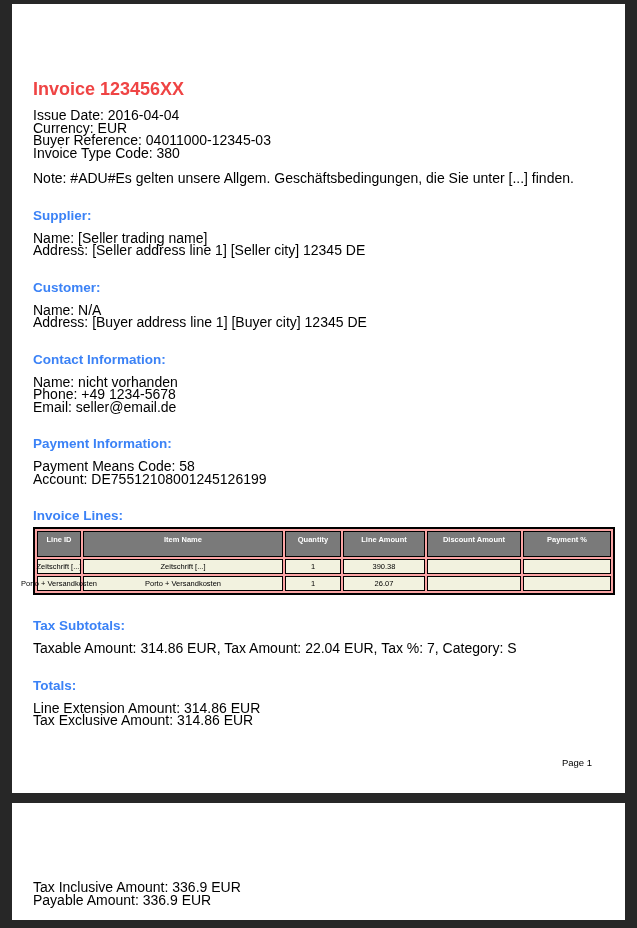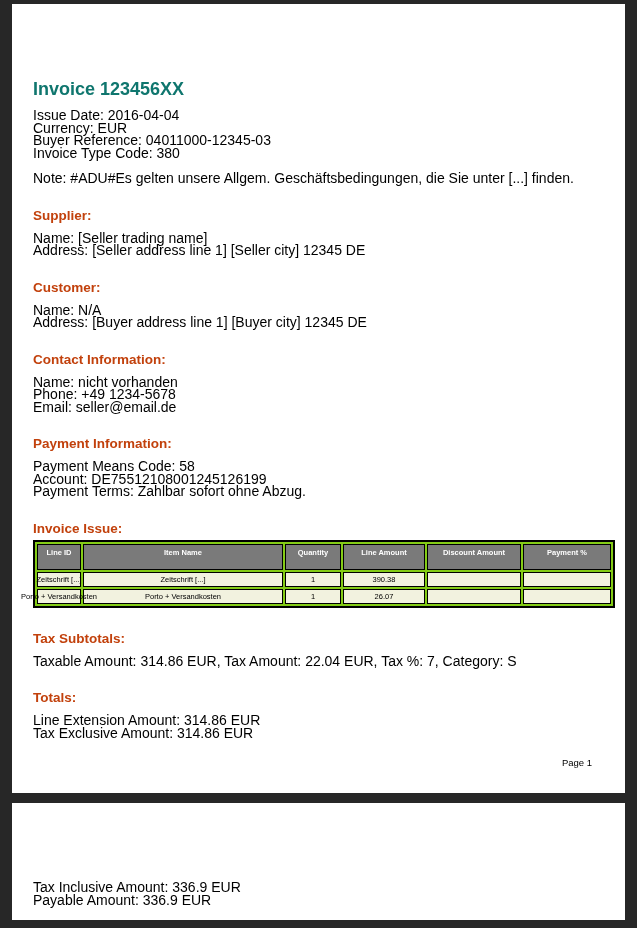--- a/index.html
+++ b/index.html
@@ -32,44 +32,44 @@
   .content2 {
     box-sizing: border-box;
     padding: 78px 21px 0 21px;
     color: #000;
   }
   h1 {
     margin: 0 0 10px 0;
     font-size: 18px;
     line-height: 19px;
     font-weight: bold;
-    color: #0f766e;
+    color: #ef4444;
   }
   h2 {
     margin: 24px 0 9px 0;
     font-size: 13.5px;
     line-height: 14px;
     font-weight: bold;
-    color: #c2410c;
+    color: #3b82f6;
   }
   h2.tight { margin-bottom: 4px; }
   .body-text p {
     margin: 0;
     font-size: 14px;
     line-height: 12.5px;
     color: #000;
   }
   p.note { margin-top: 13px; }
   table.lines {
     width: 582px;
     table-layout: fixed;
     border-collapse: separate;
     border-spacing: 2px;
     border: 2px solid #000;
-    background: #84cc16;
+    background: #fca5a5;
   }
   table.lines th {
     background: #7a7a7a;
     color: #ffffff;
     border: 1px solid #000;
     font-size: 7.5px;
     font-weight: bold;
     text-align: center;
     vertical-align: top;
     padding: 3px 1px 0 1px;
@@ -142,24 +142,23 @@
       <div class="body-text">
         <p>Name: nicht vorhanden</p>
         <p>Phone: +49 1234-5678</p>
         <p>Email: seller@email.de</p>
       </div>
 
       <h2>Payment Information:</h2>
       <div class="body-text">
         <p>Payment Means Code: 58</p>
         <p>Account: DE75512108001245126199</p>
-        <p>Payment Terms: Zahlbar sofort ohne Abzug.</p>
-      </div>
-
-      <h2 class="tight">Invoice Issue:</h2>
+      </div>
+
+      <h2 class="tight">Invoice Lines:</h2>
       <table class="lines">
         <colgroup>
           <col style="width:44px">
           <col style="width:200px">
           <col style="width:56px">
           <col style="width:82px">
           <col style="width:94px">
           <col style="width:88px">
         </colgroup>
         <thead>

